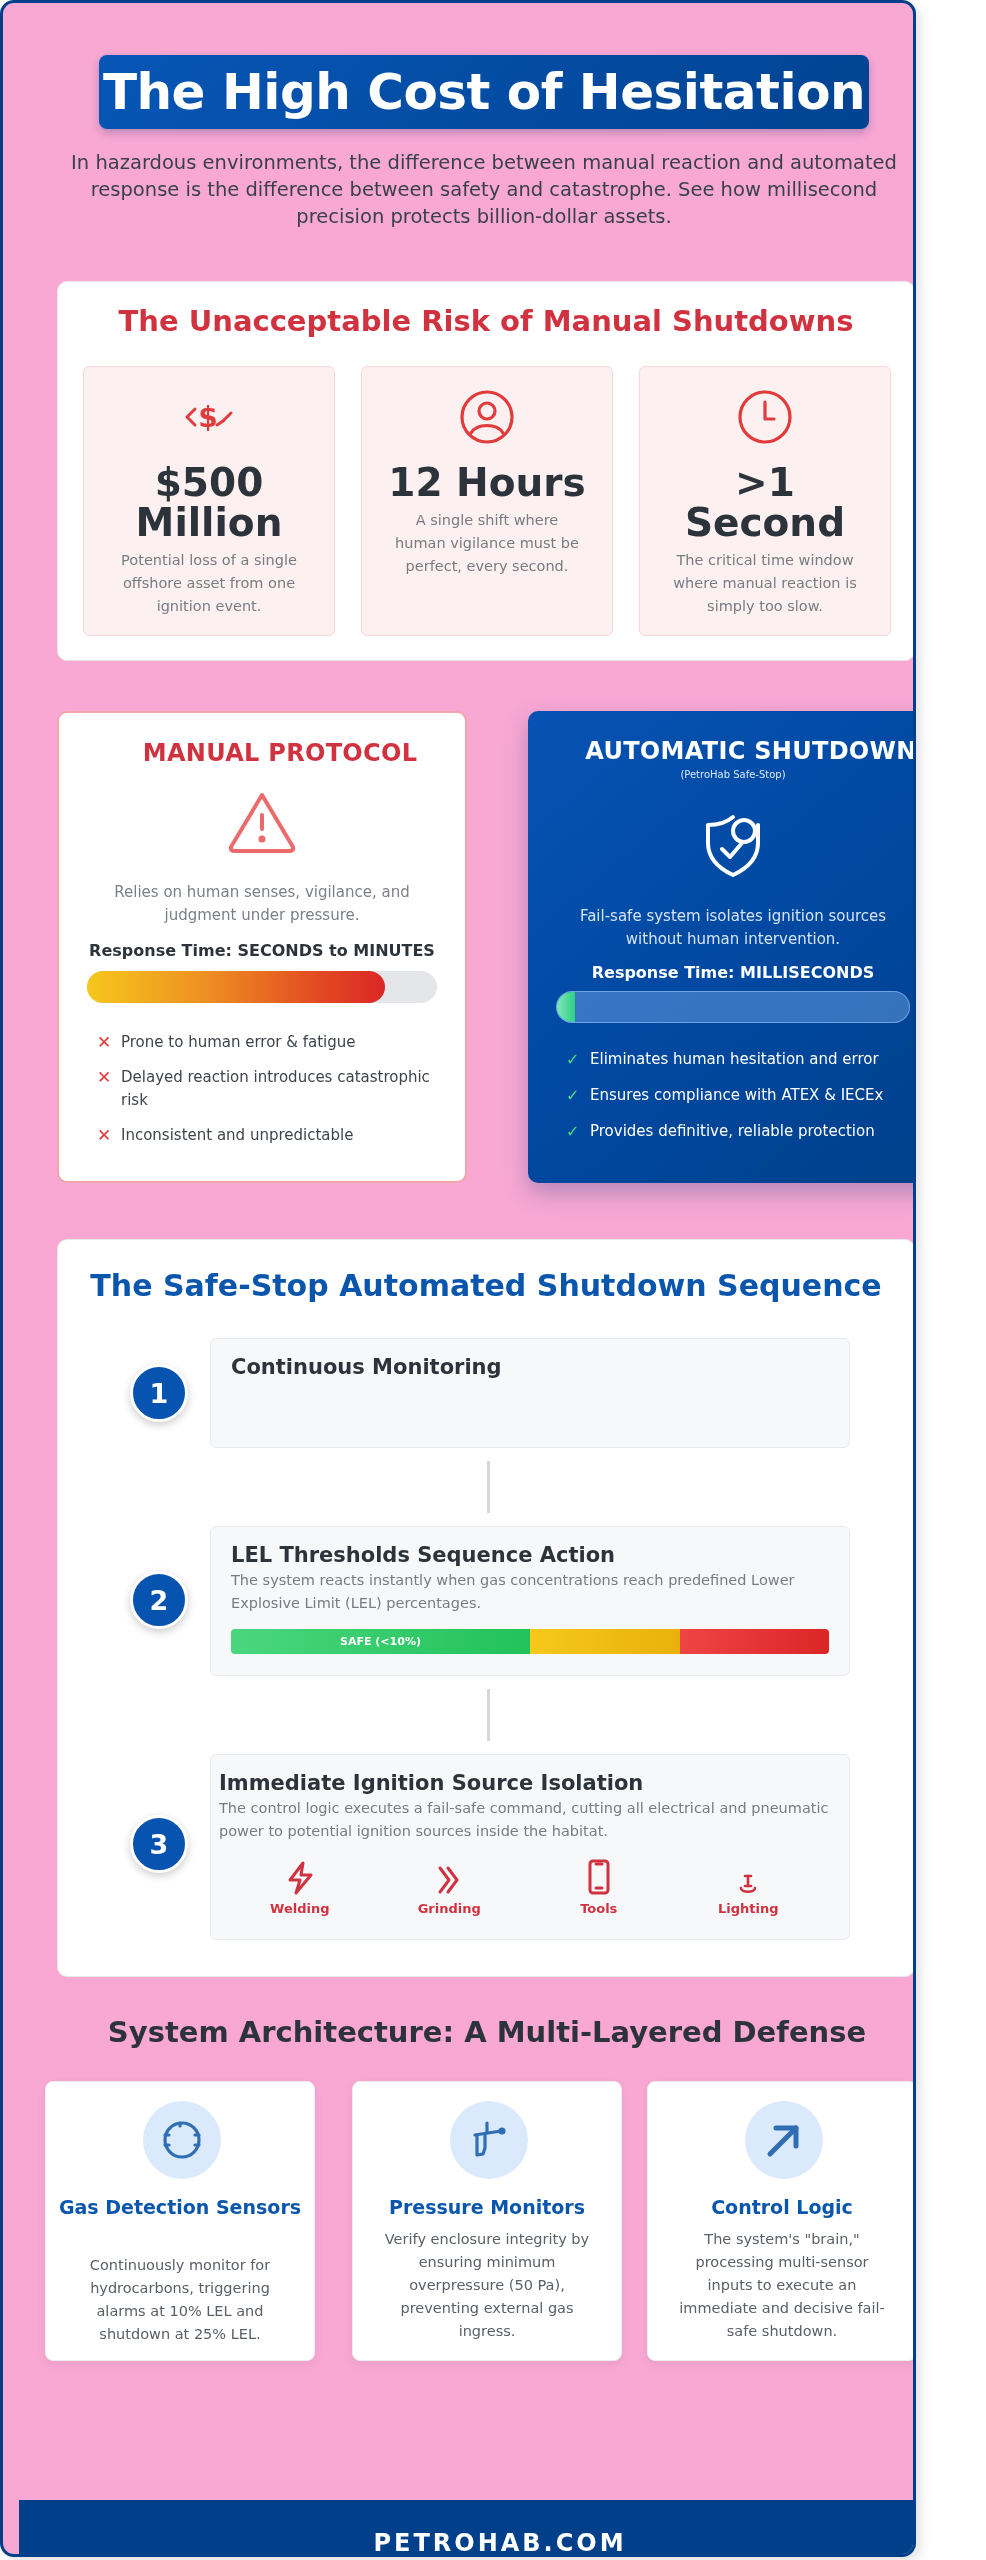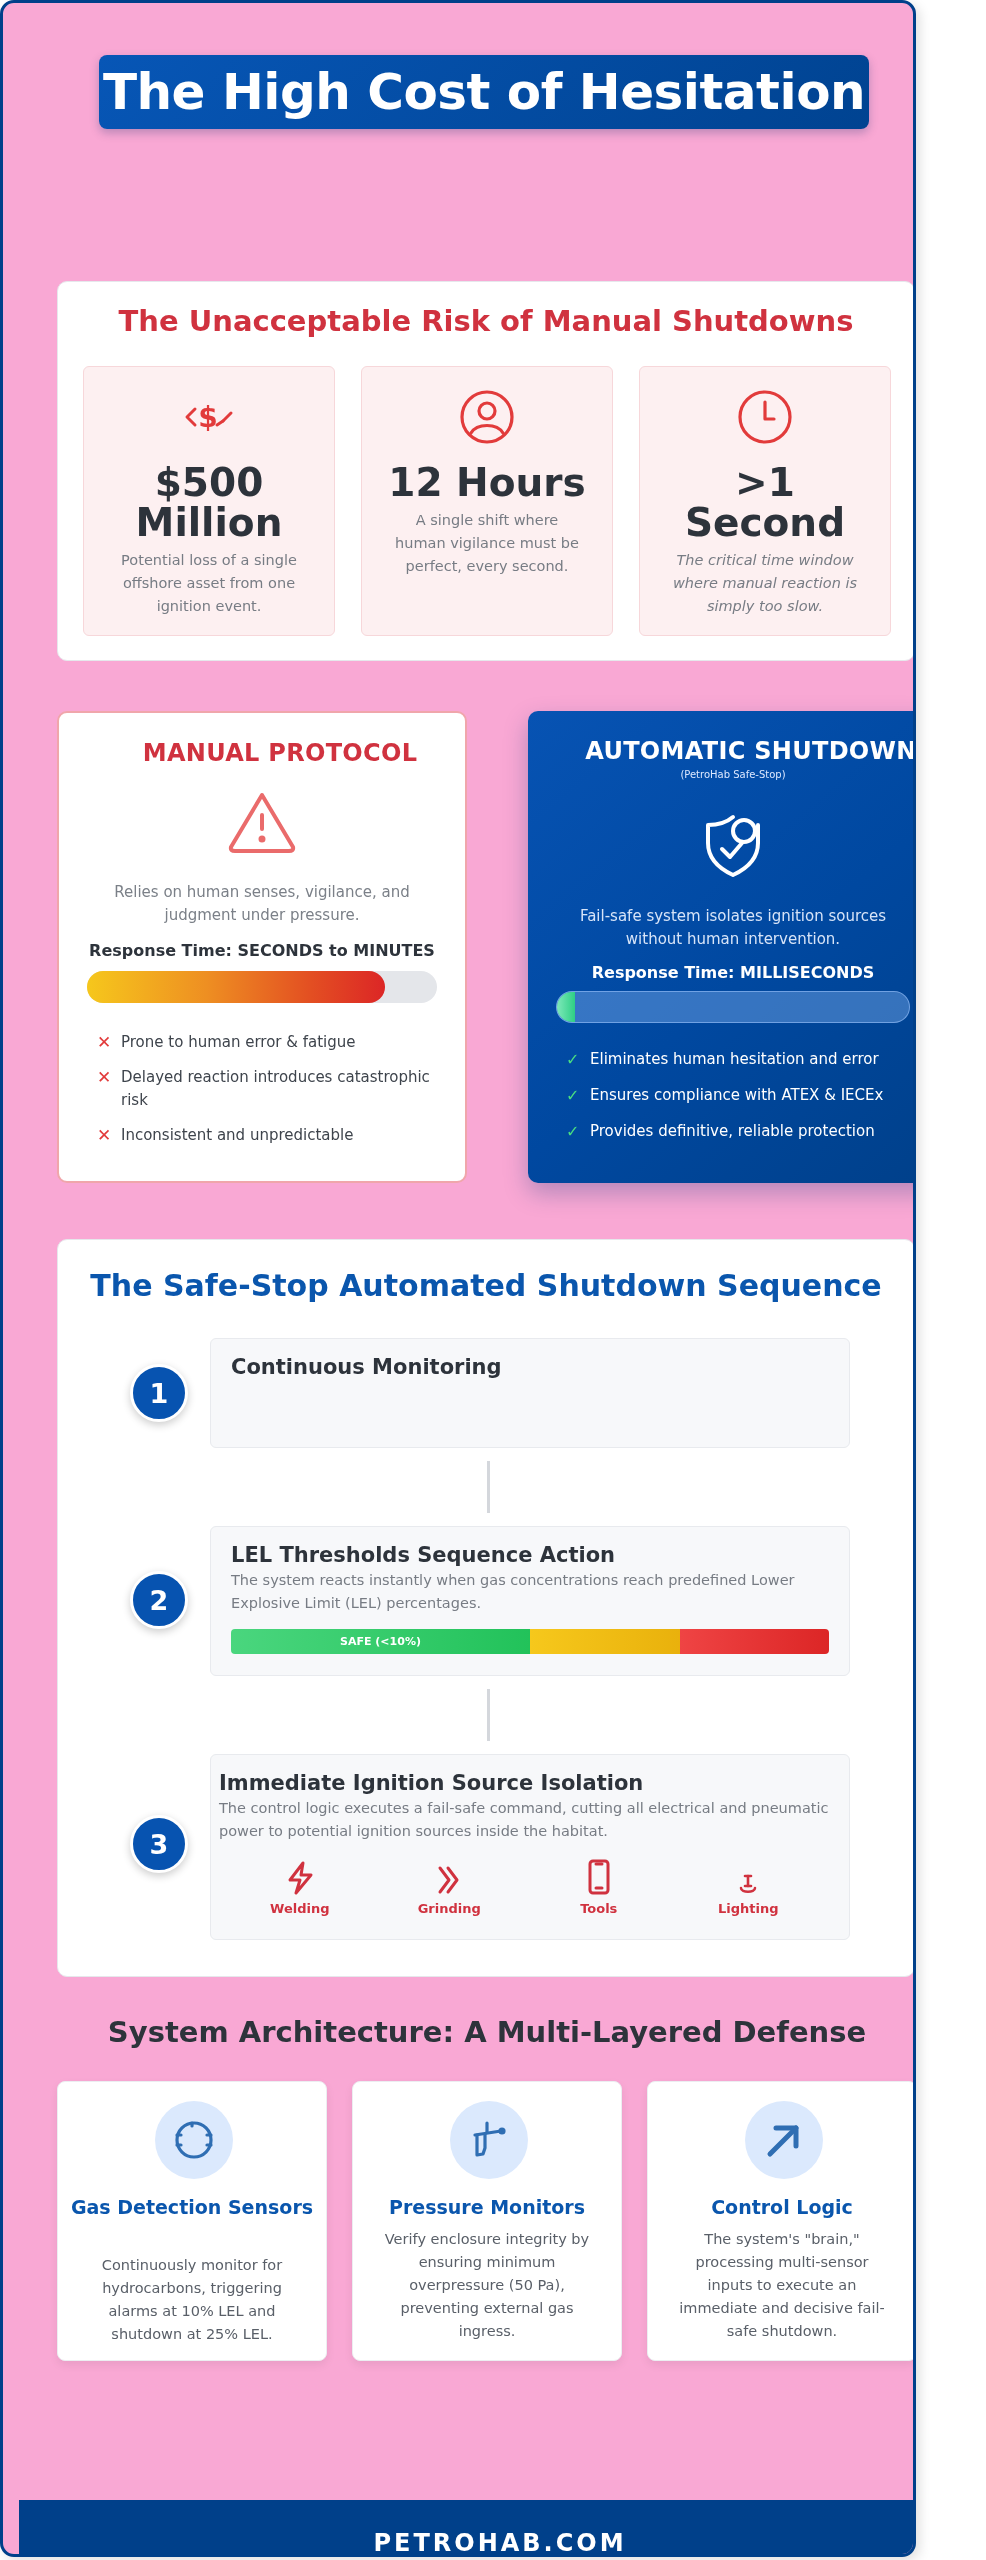--- a/index.html
+++ b/index.html
@@ -116,20 +116,21 @@
   .footer span { color: #ffffff; font-size: 24px; font-weight: bold; letter-spacing: 3px; }
 </style>
 </head>
 <body>
 
 <div class="frame">
 
   <div class="title-banner">
     <h1>The High Cost of Hesitation</h1>
   </div>
+  <p class="intro">In hazardous environments, the difference between manual reaction and automated response is the difference between safety and catastrophe. See how millisecond precision protects billion-dollar assets.</p>
 
   <section class="panel risk-panel">
     <h2 class="risk-title">The Unacceptable Risk of Manual Shutdowns</h2>
 
     <div class="risk-card" style="left:25px;">
       <div class="icon">
         <svg width="60" height="56" viewBox="0 0 60 56" fill="none" stroke="#e23b3b" stroke-width="3" stroke-linecap="round" stroke-linejoin="round">
           <path d="M16 20 L8 28 L16 36"></path>
           <path d="M44 32 L52 24"></path>
           <path d="M38 36 L44 32"></path>
@@ -161,21 +162,21 @@
       <div class="icon">
         <svg width="56" height="56" viewBox="0 0 56 56" fill="none" stroke="#e23b3b" stroke-width="3.2" stroke-linecap="round" stroke-linejoin="round">
           <circle cx="28" cy="28" r="25"></circle>
           <path d="M28 13 L28 30 L37 30"></path>
         </svg>
       </div>
       <div class="value">
         <div>&gt;1</div>
         <div>Second</div>
       </div>
-      <p class="desc" style="top:182px;font-style:italic;">The critical time window where manual reaction is simply too slow.</p>
+      <p class="desc" style="top:182px;">The critical time window where manual reaction is simply too slow.</p>
     </div>
   </section>
 
   <section class="manual-card">
     <h2 class="card-head">MANUAL PROTOCOL</h2>
     <div class="card-icon" style="top:78px;">
       <svg width="70" height="64" viewBox="0 0 70 64" fill="none" stroke="#ea6b6b" stroke-width="4" stroke-linecap="round" stroke-linejoin="round">
         <path d="M35 4 L66 56 Q67 60 62 60 L8 60 Q3 60 4 56 Z"></path>
         <path d="M35 24 L35 38"></path>
         <circle cx="35" cy="48" r="1.5" fill="#ea6b6b"></circle>
@@ -296,21 +297,21 @@
               </svg>
           </div>
           <span>Lighting</span>
         </div>
       </div>
     </div>
   </section>
 
   <h2 class="arch-title">System Architecture: A Multi-Layered Defense</h2>
 
-  <div class="arch-card" style="left:54px;">
+  <div class="arch-card" style="left:42px;">
     <div class="arch-icon">
       <svg width="44" height="44" viewBox="0 0 44 44" fill="none" stroke="#2f6eb3" stroke-width="3.2" stroke-linecap="round">
           <circle cx="22" cy="22" r="17"></circle>
           <path d="M5 17 L9 17"></path>
           <path d="M5 27 L9 27"></path>
           <path d="M35 17 L39 17"></path>
           <path d="M35 27 L39 27"></path>
           <path d="M20 5 L20 8"></path>
         </svg>
     </div>

